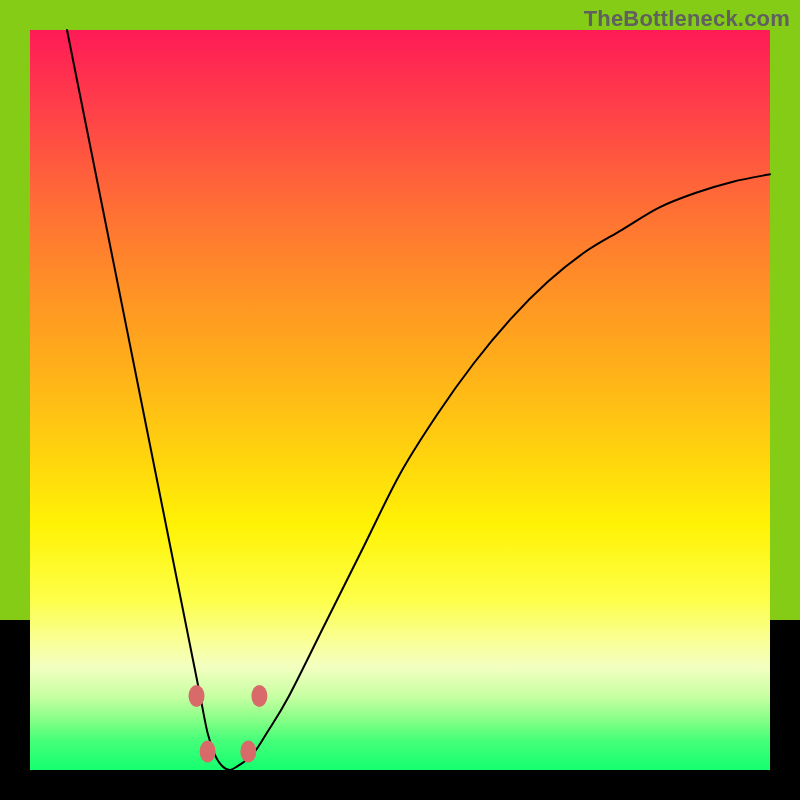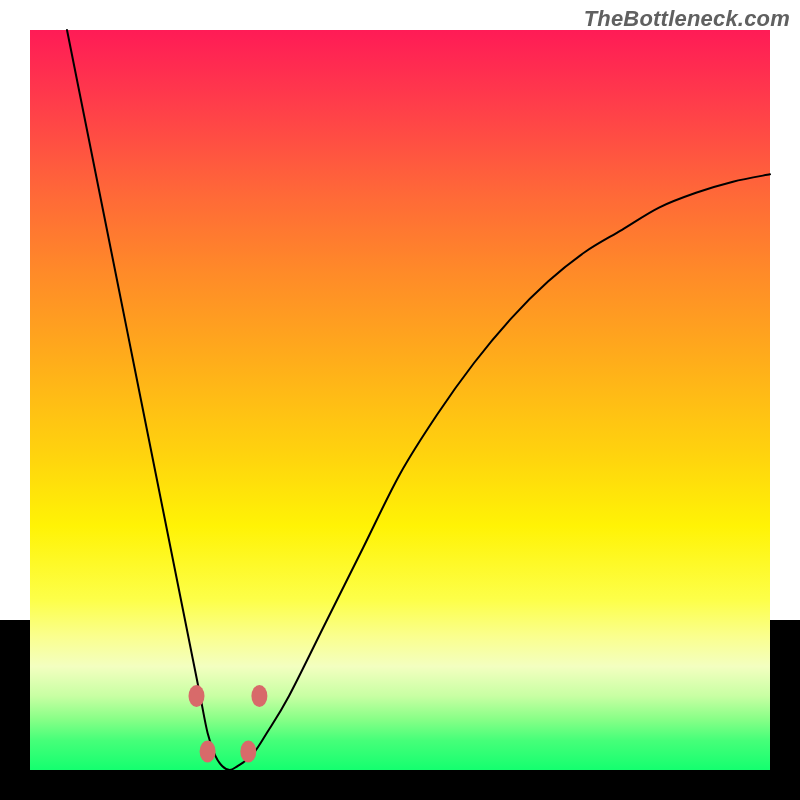--- a/index.html
+++ b/index.html
@@ -8,22 +8,21 @@
     width: 800px;
     height: 800px;
     overflow: hidden;
     background: #000;
     font-family: Arial, Helvetica, sans-serif;
   }
   .frame {
     position: relative;
     width: 800px;
     height: 620px;
-    background: #ffffff;
-    font-style: italic;
+    background: #84cc16;
   }
   .watermark {
     position: absolute;
     top: 6px;
     right: 10px;
     font-size: 22px;
     font-weight: 600;
     color: #606060;
     letter-spacing: 0.2px;
     z-index: 10;

